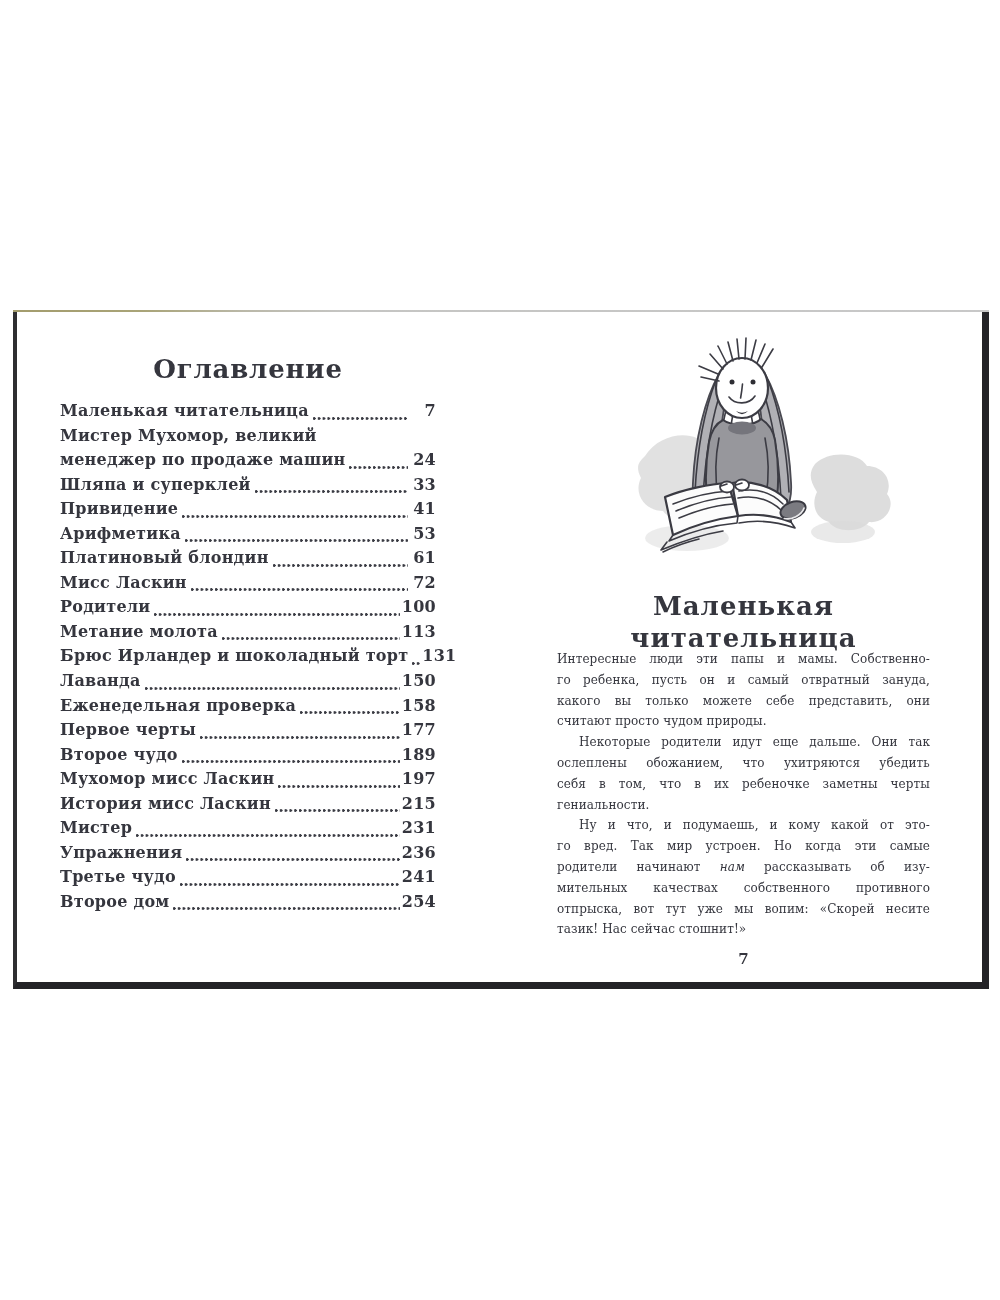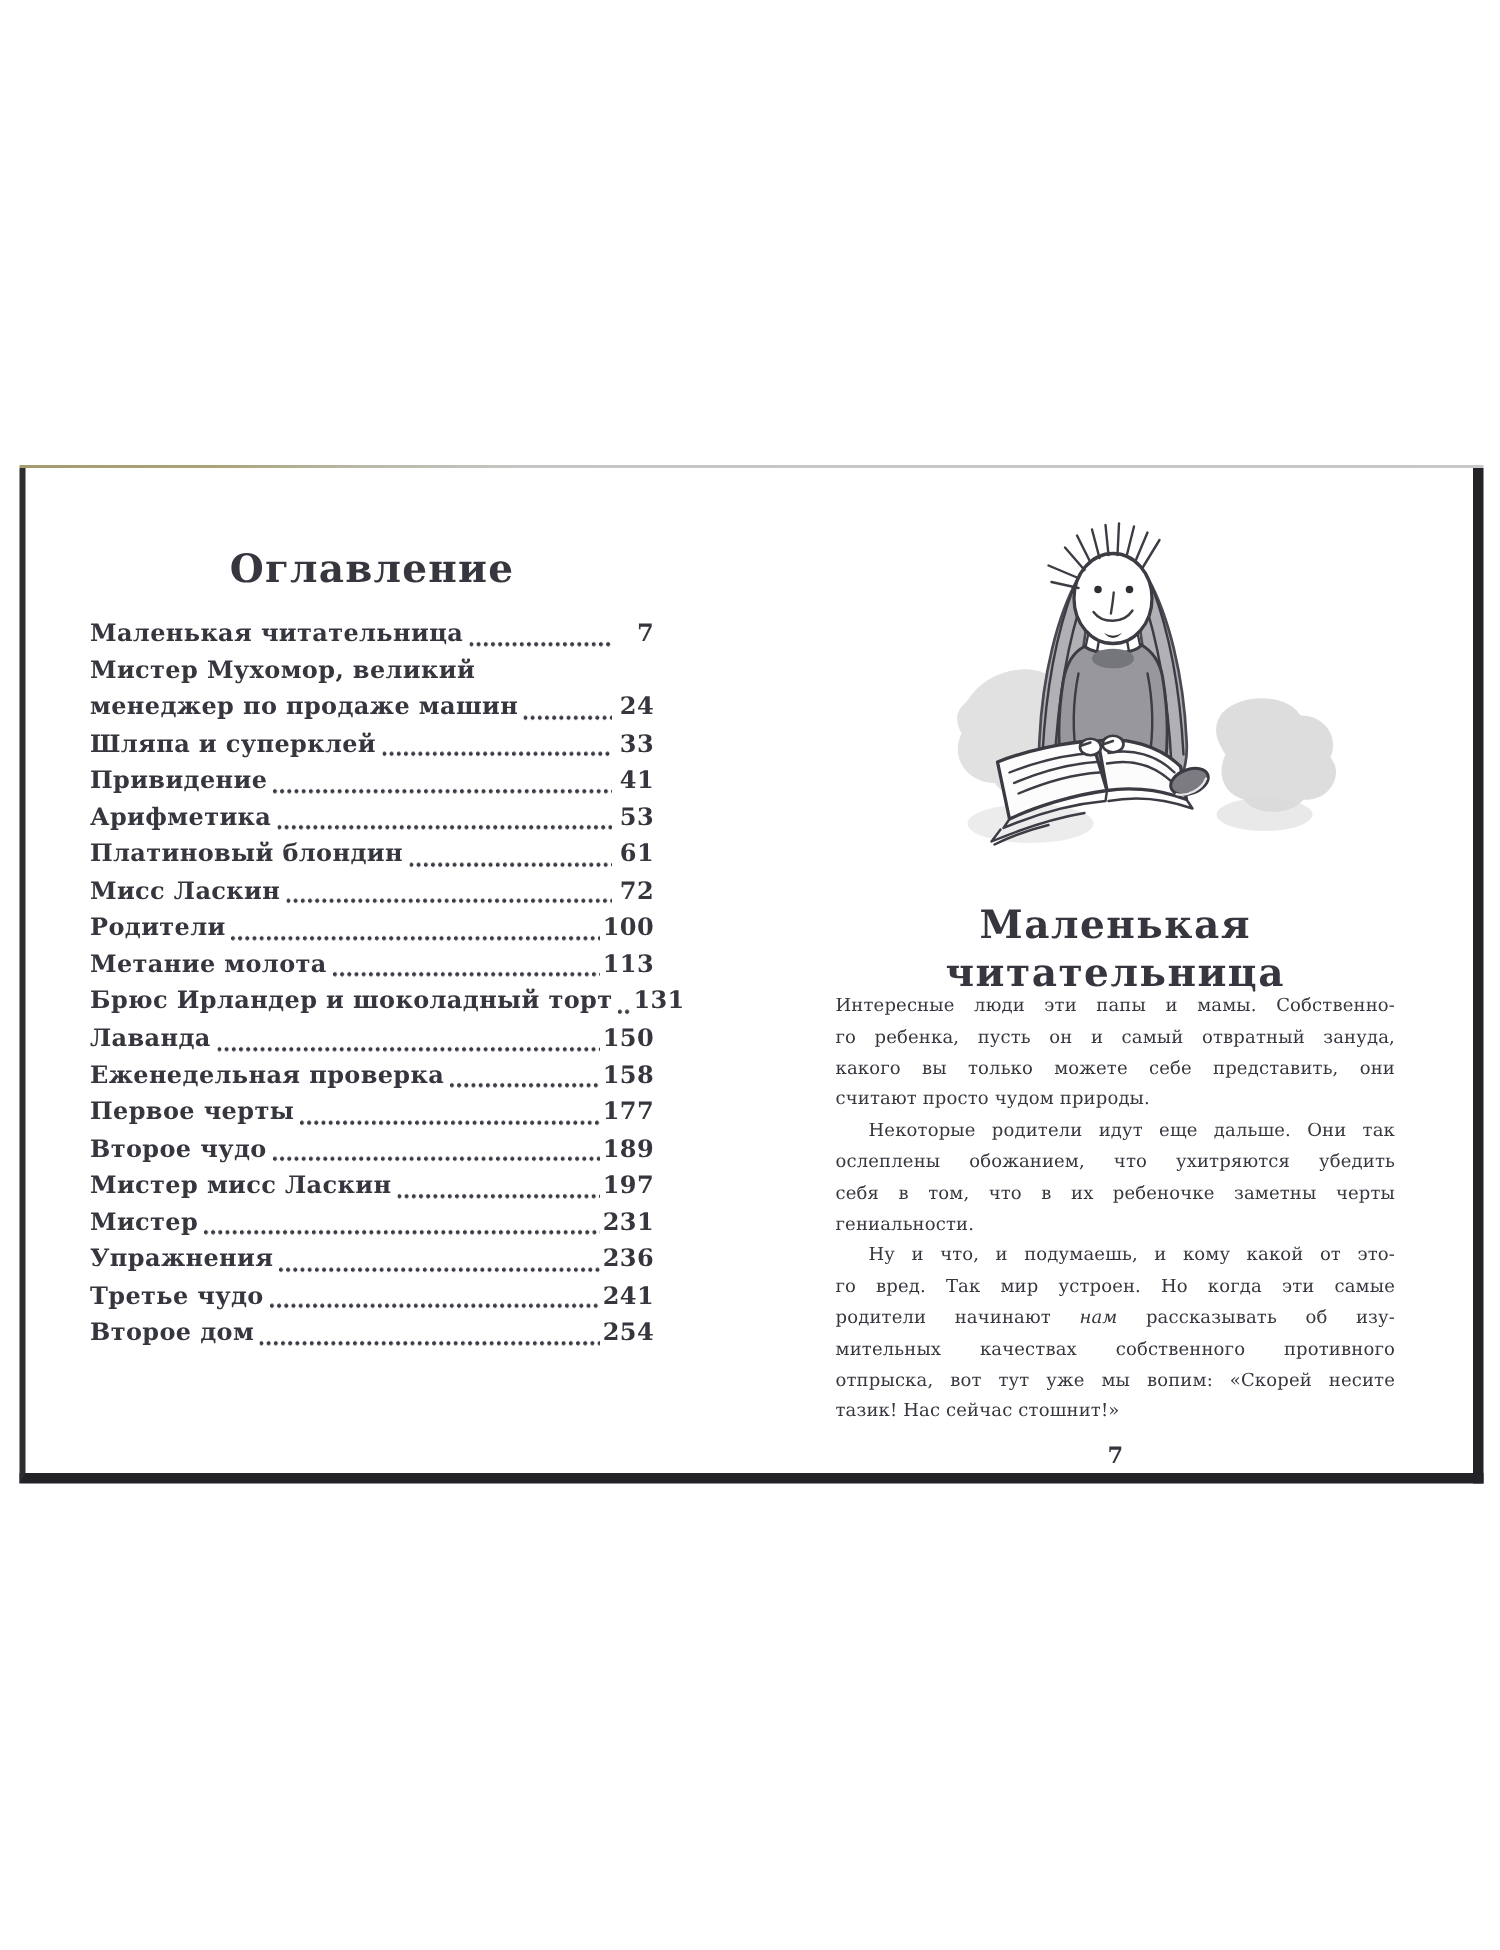--- a/index.html
+++ b/index.html
@@ -13,21 +13,21 @@
     position:absolute;left:13px;top:310px;width:976px;height:2px;
     background:linear-gradient(90deg,#a39c6d 0px,#a9a478 130px,#bab8a8 230px,#c5c5c3 330px,#c8c8c8 100%);
   }
   .spread{
     position:absolute;left:13px;top:312px;width:965px;height:670px;
     background:#ffffff;
     border-left:4px solid #2e2e31;
     border-right:7px solid #232327;
     border-bottom:7px solid #232327;
   }
-  .page{position:absolute;top:15px;height:670px;}
+  .page{position:absolute;top:4px;height:670px;}
   .page-left{left:0;width:483px;}
   .page-right{left:483px;width:482px;}
 
   
   .toc-block{position:absolute;left:43px;top:38px;width:376px;}
   .toc-heading{
     margin:0 0 17px 0;text-align:center;
     font-size:26px;font-weight:600;letter-spacing:.8px;line-height:30px;
   }
   .toc-list{margin:0;padding:0;}
@@ -145,23 +145,28 @@
           <span class="toc-text">Первое черты</span>
           <span class="leader"></span>
           <span class="toc-page">177</span>
         </div>
         <div class="toc-row">
           <span class="toc-text">Второе чудо</span>
           <span class="leader"></span>
           <span class="toc-page">189</span>
         </div>
         <div class="toc-row">
-          <span class="toc-text">Мистер мисс Ласкин</span>
+          <span class="toc-text">Мухомор мисс Ласкин</span>
           <span class="leader"></span>
           <span class="toc-page">197</span>
+        </div>
+        <div class="toc-row">
+          <span class="toc-text">История мисс Ласкин</span>
+          <span class="leader"></span>
+          <span class="toc-page">215</span>
         </div>
         <div class="toc-row">
           <span class="toc-text">Мистер</span>
           <span class="leader"></span>
           <span class="toc-page">231</span>
         </div>
         <div class="toc-row">
           <span class="toc-text">Упражнения</span>
           <span class="leader"></span>
           <span class="toc-page">236</span>

